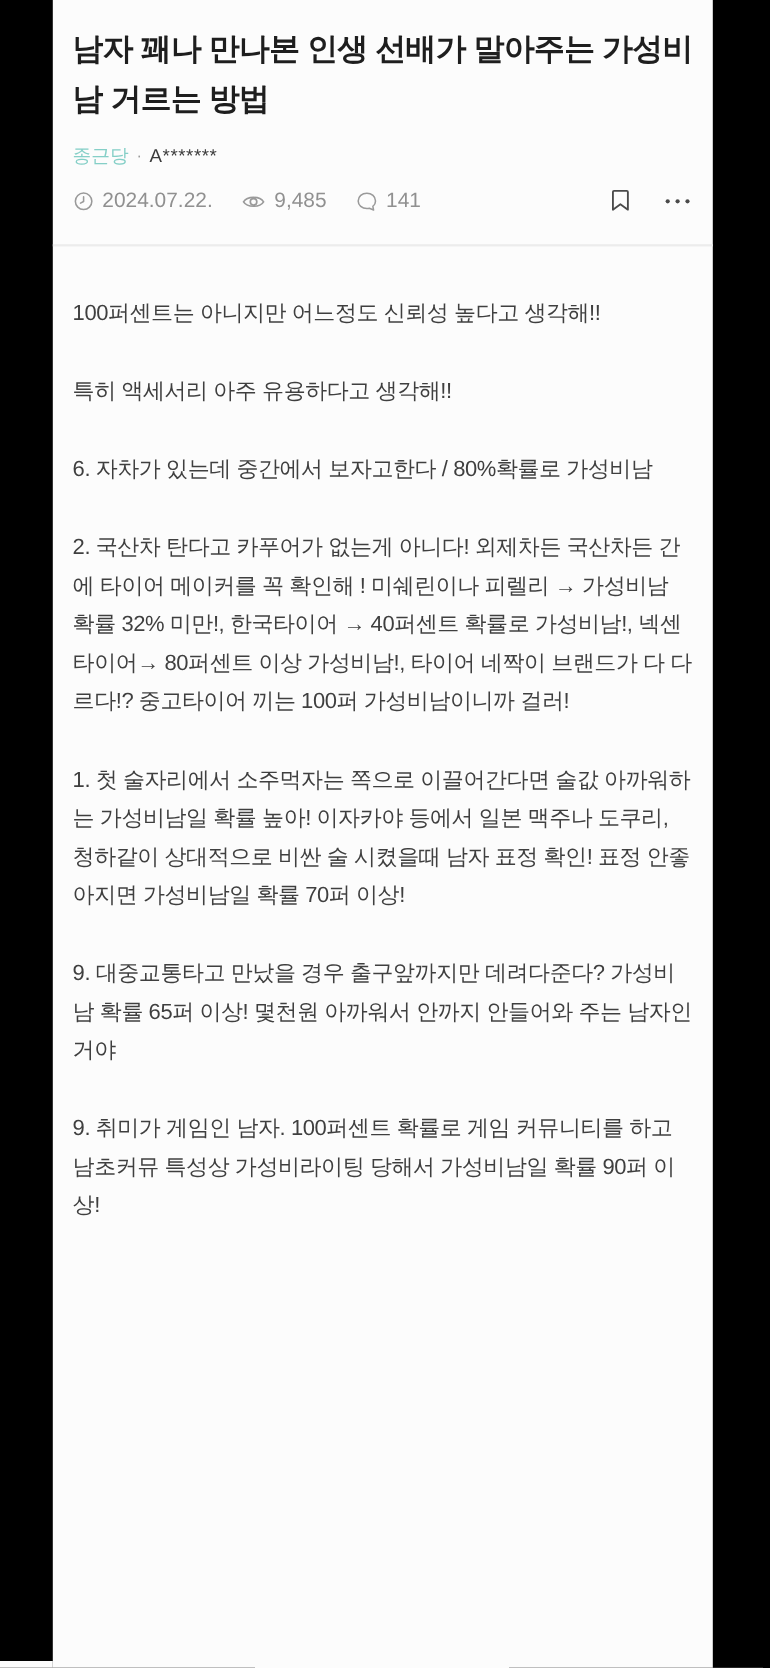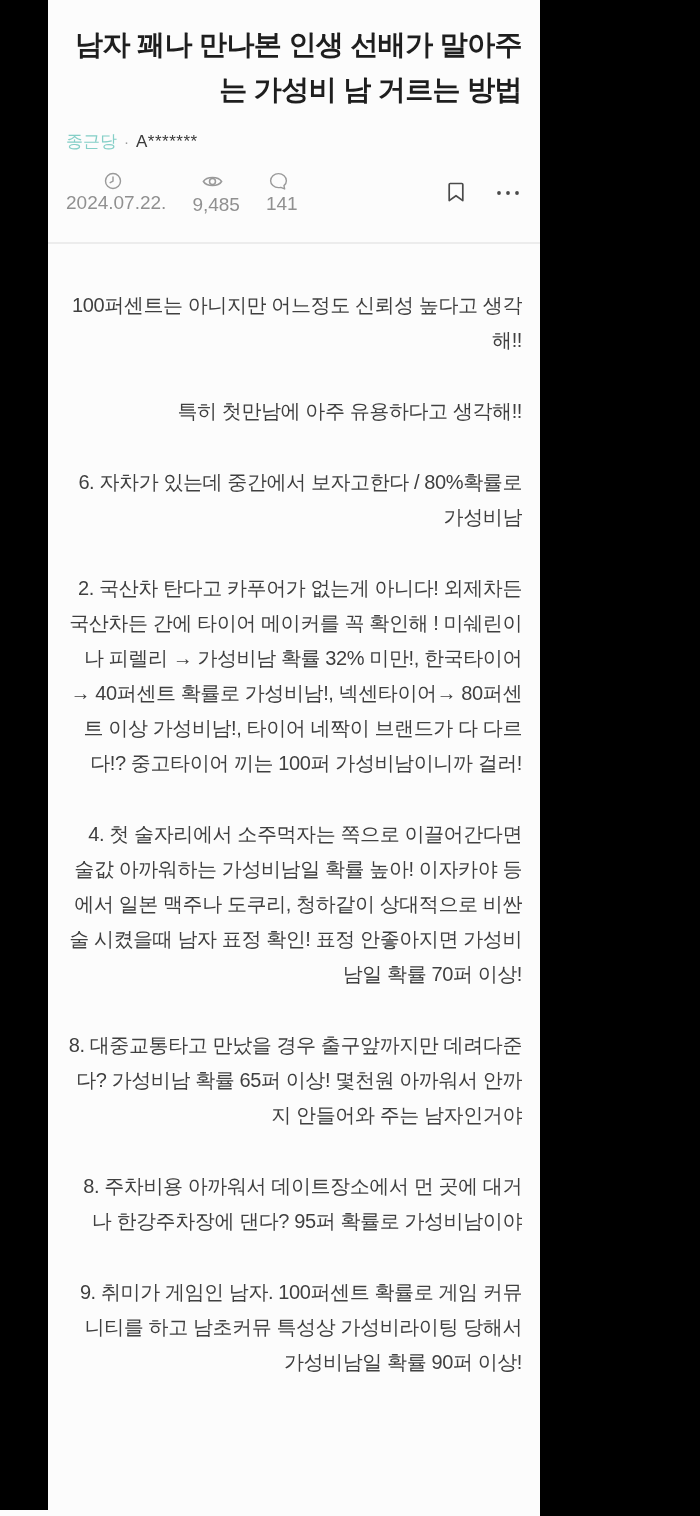--- a/index.html
+++ b/index.html
@@ -15,25 +15,24 @@
     position: absolute;
     top: 0;
     background: #000;
   }
   .letterbox.left  { left: 0; width: 48px; height: 1510px; }
   .letterbox.right { left: 648px; width: 52px; height: 1516px; }
   .page {
     position: absolute;
     left: 48px;
     top: 0;
-    width: 492px;
+    width: 600px;
     height: 1516px;
     background: #fcfcfc;
     box-sizing: border-box;
-    text-align: right;
   }
   .inner { padding: 0 18px; }
 
   .post-title {
     padding-top: 3px;
     font-size: 28px;
     line-height: 45px;
     font-weight: 700;
     color: #1e1e1e;
     letter-spacing: -0.6px;
@@ -51,21 +50,21 @@
   .author-id { color: #3a3a3a; letter-spacing: 0.5px; }
 
   .meta-row {
     margin-top: 17px;
     display: flex;
     align-items: center;
     color: #909090;
     font-size: 19px;
     line-height: 24px;
   }
-  .meta-item { display: flex; align-items: center; margin-right: 26px; flex-direction: column; }
+  .meta-item { display: flex; align-items: center; margin-right: 26px; }
   .meta-item .icn { display: inline-flex; margin-right: 7px; }
   .meta-actions { margin-left: auto; display: flex; align-items: center; }
   .icon-btn {
     background: none; border: none; padding: 0; margin: 0;
     display: inline-flex; align-items: center; cursor: pointer;
   }
   .icon-btn + .icon-btn { margin-left: 26px; }
 
   .divider {
     margin-top: 25px;
@@ -159,22 +158,21 @@
       </span>
 
     </div>
   </div>
 
   <div class="divider"></div>
 
   <div class="inner">
     <div class="post-body">
         <p class="para">100퍼센트는 아니지만 어느정도 신뢰성 높다고 생각해!!</p>
-        <p class="para">특히 첫만남에 아주 유용하다고 생각해!!</p>
+        <p class="para">특히 액세서리 아주 유용하다고 생각해!!</p>
         <p class="para">6. 자차가 있는데 중간에서 보자고한다 / 80%확률로 가성비남</p>
         <p class="para">2. 국산차 탄다고 카푸어가 없는게 아니다! 외제차든 국산차든 간에 타이어 메이커를 꼭 확인해 ! 미쉐린이나 피렐리 → 가성비남 확률 32% 미만!, 한국타이어 → 40퍼센트 확률로 가성비남!, 넥센타이어→ 80퍼센트 이상 가성비남!, 타이어 네짝이 브랜드가 다 다르다!? 중고타이어 끼는 100퍼 가성비남이니까 걸러!</p>
-        <p class="para">4. 첫 술자리에서 소주먹자는 쪽으로 이끌어간다면 술값 아까워하는 가성비남일 확률 높아! 이자카야 등에서 일본 맥주나 도쿠리, 청하같이 상대적으로 비싼 술 시켰을때 남자 표정 확인! 표정 안좋아지면 가성비남일 확률 70퍼 이상!</p>
-        <p class="para">8. 대중교통타고 만났을 경우 출구앞까지만 데려다준다? 가성비남 확률 65퍼 이상! 몇천원 아까워서 안까지 안들어와 주는 남자인거야</p>
-        <p class="para">8. 주차비용 아까워서 데이트장소에서 먼 곳에 대거나 한강주차장에 댄다? 95퍼 확률로 가성비남이야</p>
+        <p class="para">1. 첫 술자리에서 소주먹자는 쪽으로 이끌어간다면 술값 아까워하는 가성비남일 확률 높아! 이자카야 등에서 일본 맥주나 도쿠리, 청하같이 상대적으로 비싼 술 시켰을때 남자 표정 확인! 표정 안좋아지면 가성비남일 확률 70퍼 이상!</p>
+        <p class="para">9. 대중교통타고 만났을 경우 출구앞까지만 데려다준다? 가성비남 확률 65퍼 이상! 몇천원 아까워서 안까지 안들어와 주는 남자인거야</p>
         <p class="para">9. 취미가 게임인 남자. 100퍼센트 확률로 게임 커뮤니티를 하고 남초커뮤 특성상 가성비라이팅 당해서 가성비남일 확률 90퍼 이상!</p>
       </div>
   </div>
 </div>
 
 </body></html>

